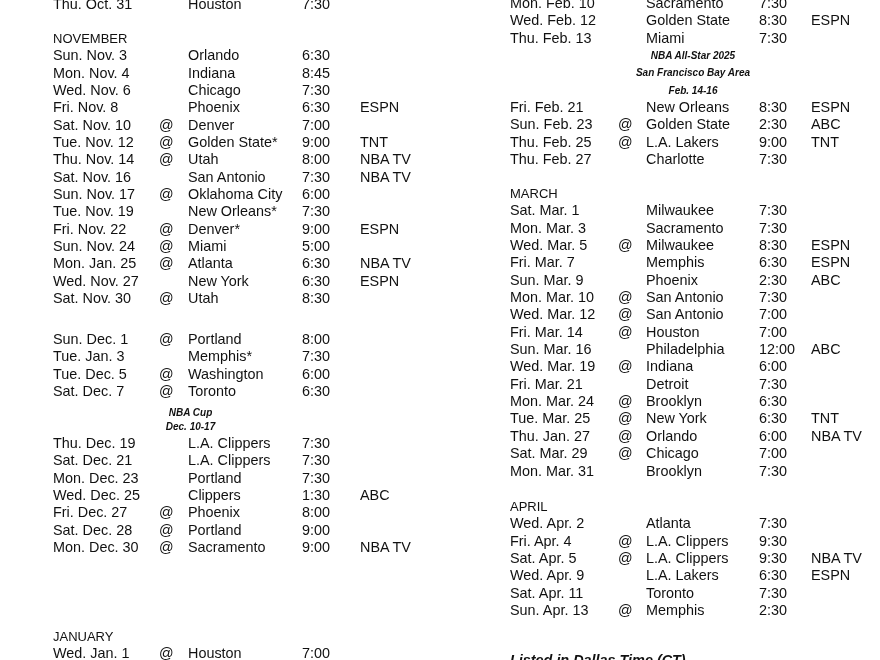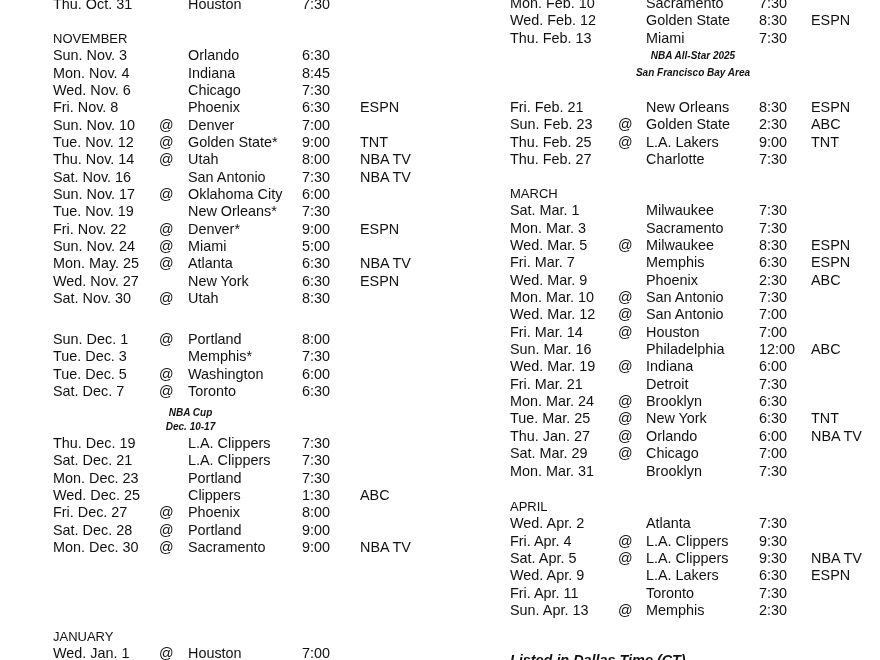--- a/index.html
+++ b/index.html
@@ -79,21 +79,21 @@
           <span class="c-tv"></span>
         </div>
         <div class="row">
           <span class="c-date">Fri. Nov. 8</span>
           <span class="c-at"></span>
           <span class="c-opp">Phoenix</span>
           <span class="c-time">6:30</span>
           <span class="c-tv">ESPN</span>
         </div>
         <div class="row">
-          <span class="c-date">Sun. Nov. 10</span>
+          <span class="c-date">Sat. Nov. 10</span>
           <span class="c-at">@</span>
           <span class="c-opp">Denver</span>
           <span class="c-time">7:00</span>
           <span class="c-tv"></span>
         </div>
         <div class="row">
           <span class="c-date">Tue. Nov. 12</span>
           <span class="c-at">@</span>
           <span class="c-opp">Golden State*</span>
           <span class="c-time">9:00</span>
@@ -135,21 +135,21 @@
           <span class="c-tv">ESPN</span>
         </div>
         <div class="row">
           <span class="c-date">Sun. Nov. 24</span>
           <span class="c-at">@</span>
           <span class="c-opp">Miami</span>
           <span class="c-time">5:00</span>
           <span class="c-tv"></span>
         </div>
         <div class="row">
-          <span class="c-date">Mon. May. 25</span>
+          <span class="c-date">Mon. Jan. 25</span>
           <span class="c-at">@</span>
           <span class="c-opp">Atlanta</span>
           <span class="c-time">6:30</span>
           <span class="c-tv">NBA TV</span>
         </div>
         <div class="row">
           <span class="c-date">Wed. Nov. 27</span>
           <span class="c-at"></span>
           <span class="c-opp">New York</span>
           <span class="c-time">6:30</span>
@@ -168,21 +168,21 @@
   <div class="block" style="top:331px;">
     <div>
         <div class="row">
           <span class="c-date">Sun. Dec. 1</span>
           <span class="c-at">@</span>
           <span class="c-opp">Portland</span>
           <span class="c-time">8:00</span>
           <span class="c-tv"></span>
         </div>
         <div class="row">
-          <span class="c-date">Tue. Dec. 3</span>
+          <span class="c-date">Tue. Jan. 3</span>
           <span class="c-at"></span>
           <span class="c-opp">Memphis*</span>
           <span class="c-time">7:30</span>
           <span class="c-tv"></span>
         </div>
         <div class="row">
           <span class="c-date">Tue. Dec. 5</span>
           <span class="c-at">@</span>
           <span class="c-opp">Washington</span>
           <span class="c-time">6:00</span>
@@ -303,20 +303,21 @@
           <span class="c-date">Thu. Feb. 13</span>
           <span class="c-at"></span>
           <span class="c-opp">Miami</span>
           <span class="c-time">7:30</span>
           <span class="c-tv"></span>
         </div>
       </div>
     <div style="position:relative; height:52px; width:366px;">
       <div class="event" style="top:0;">NBA All-Star 2025</div>
       <div class="event" style="top:17.35px;font-style:italic;">San Francisco Bay Area</div>
+      <div class="event" style="top:34.7px;">Feb. 14-16</div>
     </div>
     <div>
         <div class="row">
           <span class="c-date">Fri. Feb. 21</span>
           <span class="c-at"></span>
           <span class="c-opp">New Orleans</span>
           <span class="c-time">8:30</span>
           <span class="c-tv">ESPN</span>
         </div>
         <div class="row">
@@ -368,21 +369,21 @@
           <span class="c-tv">ESPN</span>
         </div>
         <div class="row">
           <span class="c-date">Fri. Mar. 7</span>
           <span class="c-at"></span>
           <span class="c-opp">Memphis</span>
           <span class="c-time">6:30</span>
           <span class="c-tv">ESPN</span>
         </div>
         <div class="row">
-          <span class="c-date">Wed. Mar. 9</span>
+          <span class="c-date">Sun. Mar. 9</span>
           <span class="c-at"></span>
           <span class="c-opp">Phoenix</span>
           <span class="c-time">2:30</span>
           <span class="c-tv">ABC</span>
         </div>
         <div class="row">
           <span class="c-date">Mon. Mar. 10</span>
           <span class="c-at">@</span>
           <span class="c-opp">San Antonio</span>
           <span class="c-time">7:30</span>
@@ -486,21 +487,21 @@
           <span class="c-tv">NBA TV</span>
         </div>
         <div class="row">
           <span class="c-date">Wed. Apr. 9</span>
           <span class="c-at"></span>
           <span class="c-opp">L.A. Lakers</span>
           <span class="c-time">6:30</span>
           <span class="c-tv">ESPN</span>
         </div>
         <div class="row">
-          <span class="c-date">Fri. Apr. 11</span>
+          <span class="c-date">Sat. Apr. 11</span>
           <span class="c-at"></span>
           <span class="c-opp">Toronto</span>
           <span class="c-time">7:30</span>
           <span class="c-tv"></span>
         </div>
         <div class="row">
           <span class="c-date">Sun. Apr. 13</span>
           <span class="c-at">@</span>
           <span class="c-opp">Memphis</span>
           <span class="c-time">2:30</span>

